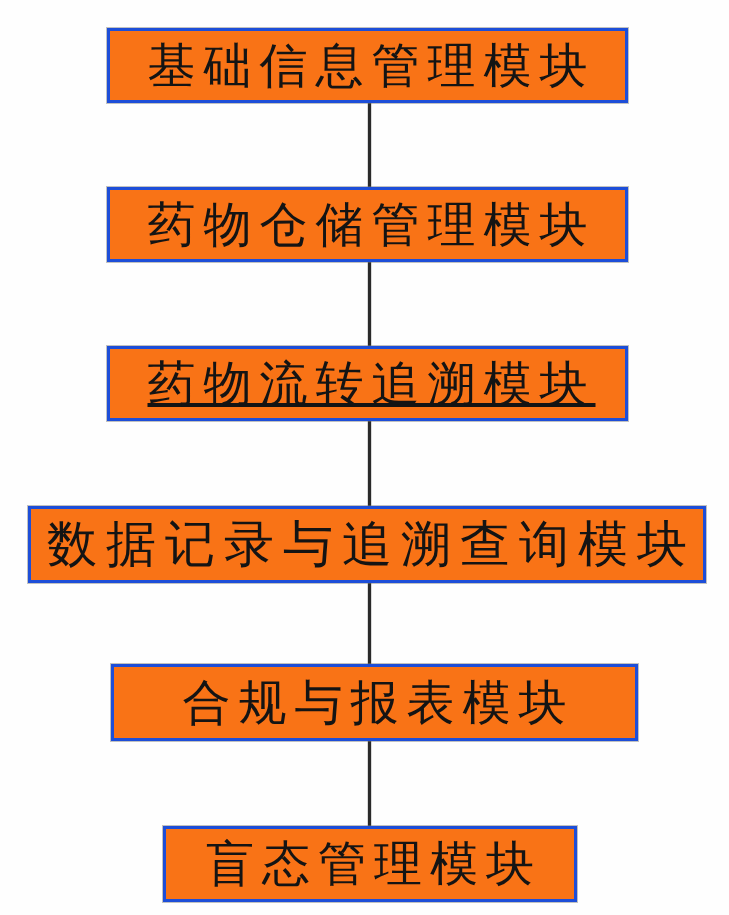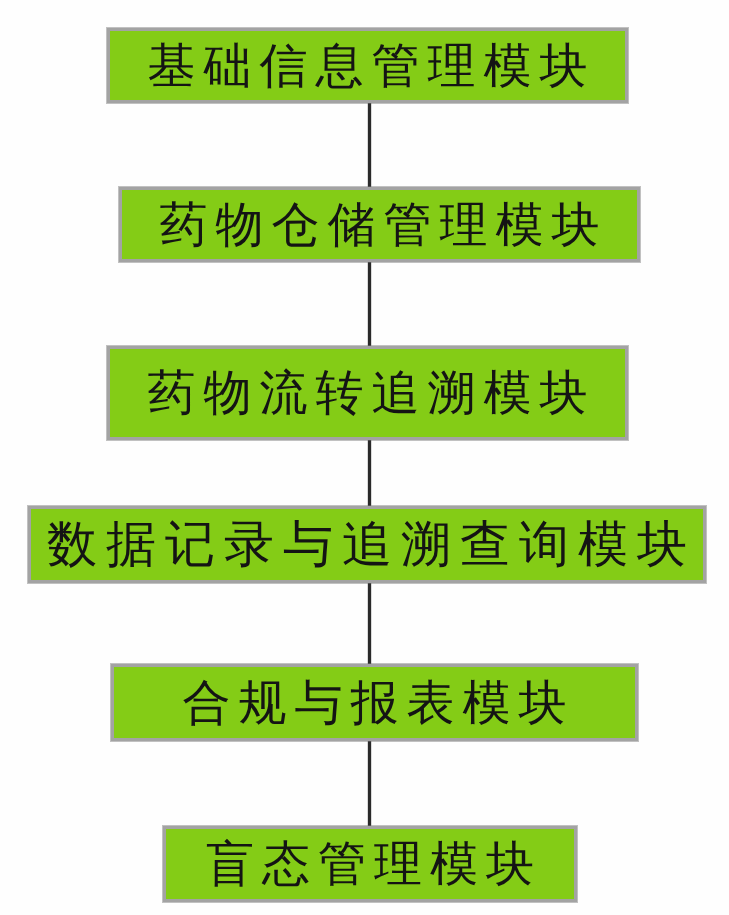--- a/index.html
+++ b/index.html
@@ -11,22 +11,22 @@
     position: relative;
     width: 729px;
     height: 915px;
     background: #fefefe;
     font-family: "Liberation Serif", "DejaVu Serif", serif;
     overflow: hidden;
   }
   .flow-box {
     position: absolute;
     box-sizing: border-box;
-    background: #84cc16;
-    border: 3px solid #a3a3a3;
+    background: #f97316;
+    border: 3px solid #1d4ed8;
     box-shadow: 0 0 0 1px rgba(120,120,120,0.45);
     display: flex;
     align-items: center;
     justify-content: center;
     color: #141414;
     font-size: 48px;
     letter-spacing: 8px;
     text-indent: 8px; 
     white-space: nowrap;
     z-index: 2;
@@ -34,22 +34,22 @@
   .connector {
     position: absolute;
     left: 368px;
     width: 3px;
     background: #2a2a2a;
     box-shadow: 0 0 0 1px rgba(150,150,150,0.35);
     z-index: 1;
   }
   
   .b1 { left: 107px; top: 28px;  width: 521px; height: 75px; }
-  .b2 { left: 107px; top: 187px; width: 521px; height: 75px; margin-left: 12px; }
-  .b3 { left: 107px; top: 346px; width: 521px; height: 94px; }
+  .b2 { left: 107px; top: 187px; width: 521px; height: 75px; }
+  .b3 { left: 107px; top: 346px; width: 521px; height: 75px; text-decoration: underline; }
   .b4 { left: 28px;  top: 506px; width: 678px; height: 77px; font-size: 50px; letter-spacing: 9px; text-indent: 9px; }
   .b5 { left: 111px; top: 664px; width: 527px; height: 77px; }
   .b6 { left: 163px; top: 826px; width: 414px; height: 76px; text-align: right; }
   
   .c1 { top: 103px; height: 84px; }
   .c2 { top: 262px; height: 84px; }
   .c3 { top: 421px; height: 85px; }
   .c4 { top: 583px; height: 81px; }
   .c5 { top: 741px; height: 85px; }
 </style>

